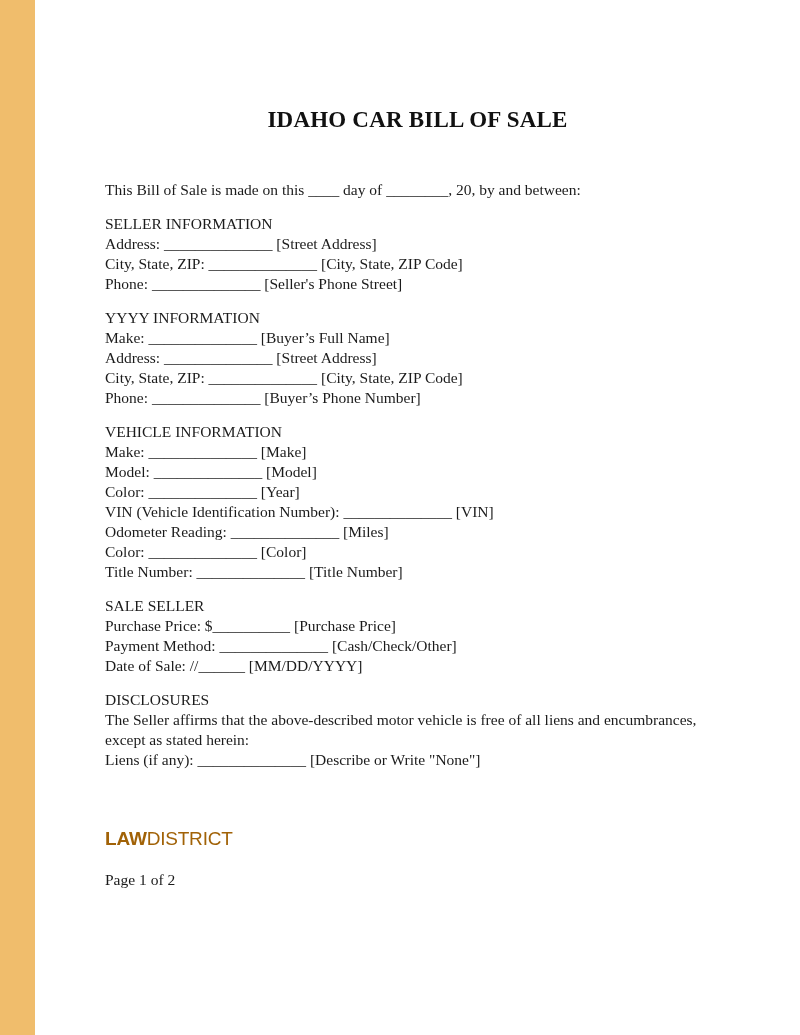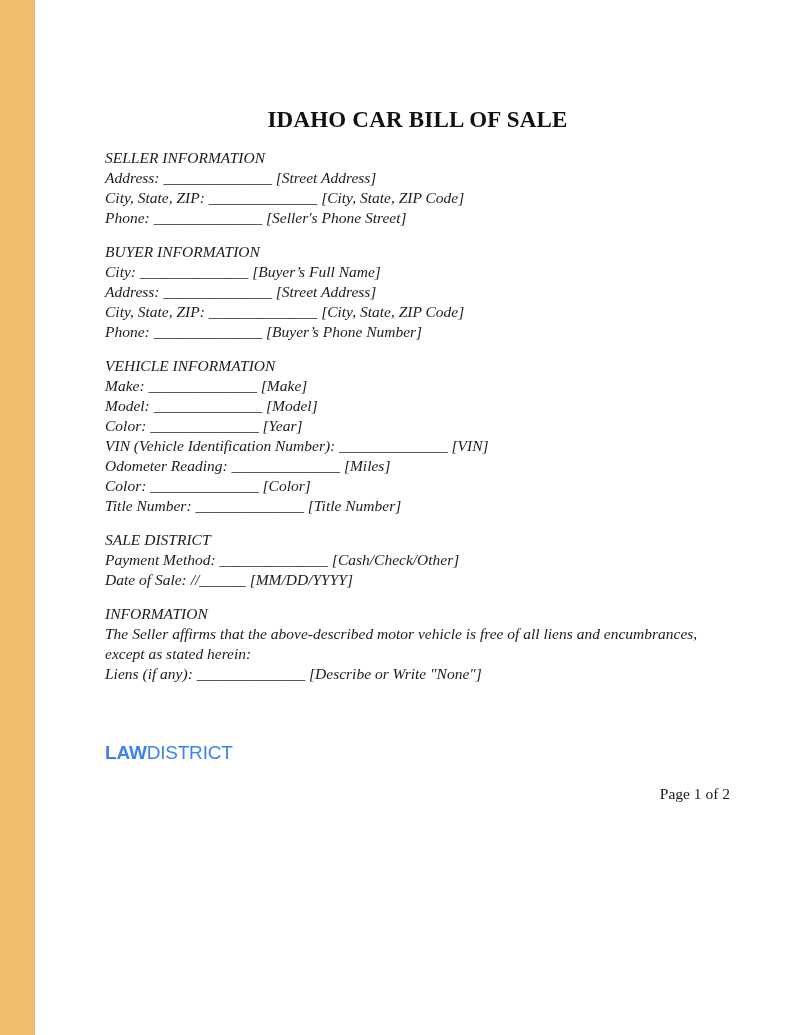--- a/index.html
+++ b/index.html
@@ -30,82 +30,84 @@
   }
   .doc-title {
     font-size: 23px;
     line-height: 28px;
     font-weight: bold;
     text-align: center;
     letter-spacing: 0.2px;
     color: #111;
   }
   .intro { margin-top: 46px; }
-  .section { margin-top: 14px; font-style: italic; }
+  .section { margin-top: 14px; }
   .line { line-height: 20px; white-space: pre-wrap; }
   .para { line-height: 20px; max-width: 628px; }
   .logo {
     margin-top: 57px;
     font-family: "Liberation Sans", sans-serif;
     font-size: 19px;
     line-height: 24px;
     letter-spacing: -0.2px;
-    color: #3b82f6;
+    color: #a16207;
   }
   .logo-bold { font-weight: 700; }
   .logo-light { font-weight: 400; }
   .pagenum {
     margin-top: 19px;
-    text-align: right;
+    text-align: left;
   }
 </style>
 </head>
 <body>
 
 <div class="accent-stripe" style="background: rgb(240, 189, 108);"></div>
 
 <div class="doc-page">
 
   <div class="doc-title">IDAHO CAR BILL OF SALE</div>
 
+  <div class="intro line">This Bill of Sale is made on this ____ day of ________, 20, by and between:</div>
 
   <div class="section">
     <div class="line">SELLER INFORMATION</div>
     <div class="line">Address: ______________ [Street Address]</div>
     <div class="line">City, State, ZIP: ______________ [City, State, ZIP Code]</div>
     <div class="line">Phone: ______________ [Seller's Phone Street]</div>
   </div>
 
   <div class="section">
-    <div class="line">BUYER INFORMATION</div>
-    <div class="line">City: ______________ [Buyer’s Full Name]</div>
+    <div class="line">YYYY INFORMATION</div>
+    <div class="line">Make: ______________ [Buyer’s Full Name]</div>
     <div class="line">Address: ______________ [Street Address]</div>
     <div class="line">City, State, ZIP: ______________ [City, State, ZIP Code]</div>
     <div class="line">Phone: ______________ [Buyer’s Phone Number]</div>
   </div>
 
   <div class="section">
     <div class="line">VEHICLE INFORMATION</div>
     <div class="line">Make: ______________ [Make]</div>
     <div class="line">Model: ______________ [Model]</div>
     <div class="line">Color: ______________ [Year]</div>
     <div class="line">VIN (Vehicle Identification Number): ______________ [VIN]</div>
     <div class="line">Odometer Reading: ______________ [Miles]</div>
     <div class="line">Color: ______________ [Color]</div>
     <div class="line">Title Number: ______________ [Title Number]</div>
   </div>
 
   <div class="section">
-    <div class="line">SALE DISTRICT</div>
+    <div class="line">SALE SELLER</div>
+    <div class="line">Purchase Price: $__________ [Purchase Price]</div>
     <div class="line">Payment Method: ______________ [Cash/Check/Other]</div>
     <div class="line">Date of Sale: //______ [MM/DD/YYYY]</div>
   </div>
 
   <div class="section">
-    <div class="line">INFORMATION</div>
+    <div class="line">DISCLOSURES</div>
     <div class="para">The Seller affirms that the above-described motor vehicle is free of all liens and encumbrances, except as stated herein:</div>
     <div class="line">Liens (if any): ______________ [Describe or Write "None"]</div>
   </div>
 
   <div class="logo"><span class="logo-bold">LAW</span><span class="logo-light">DISTRICT</span></div>
 
   <div class="pagenum">Page 1 of 2</div>
 
 </div>
 

